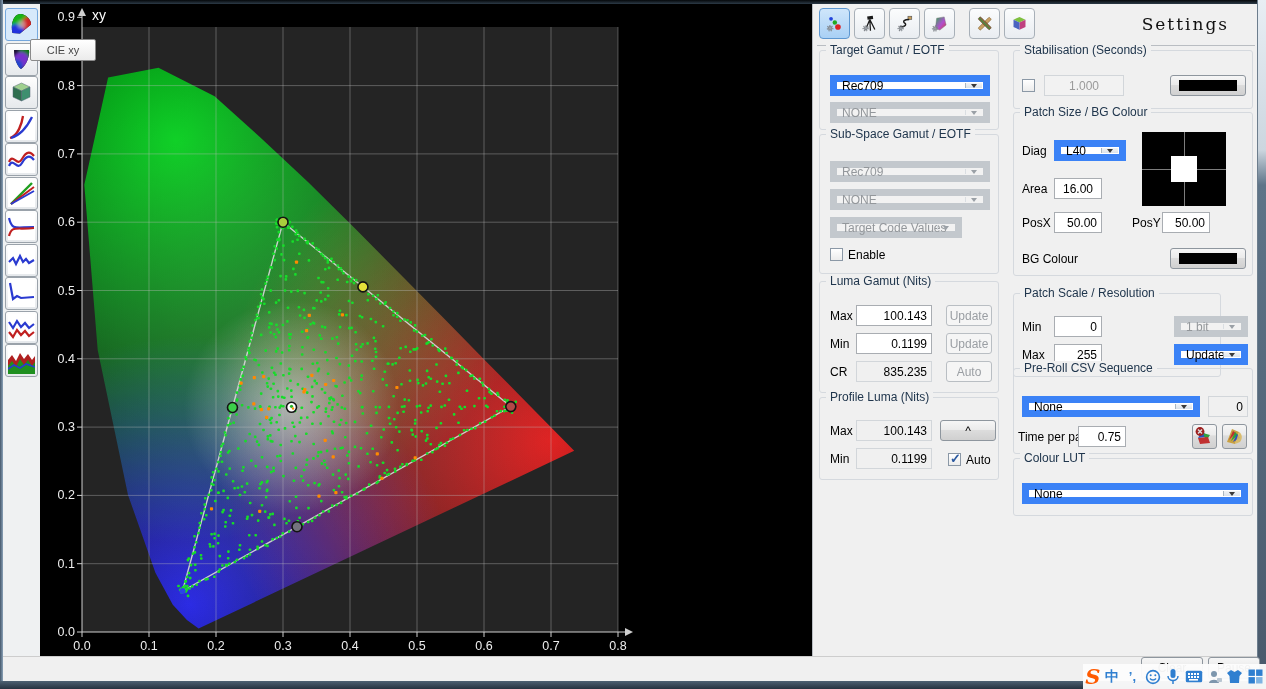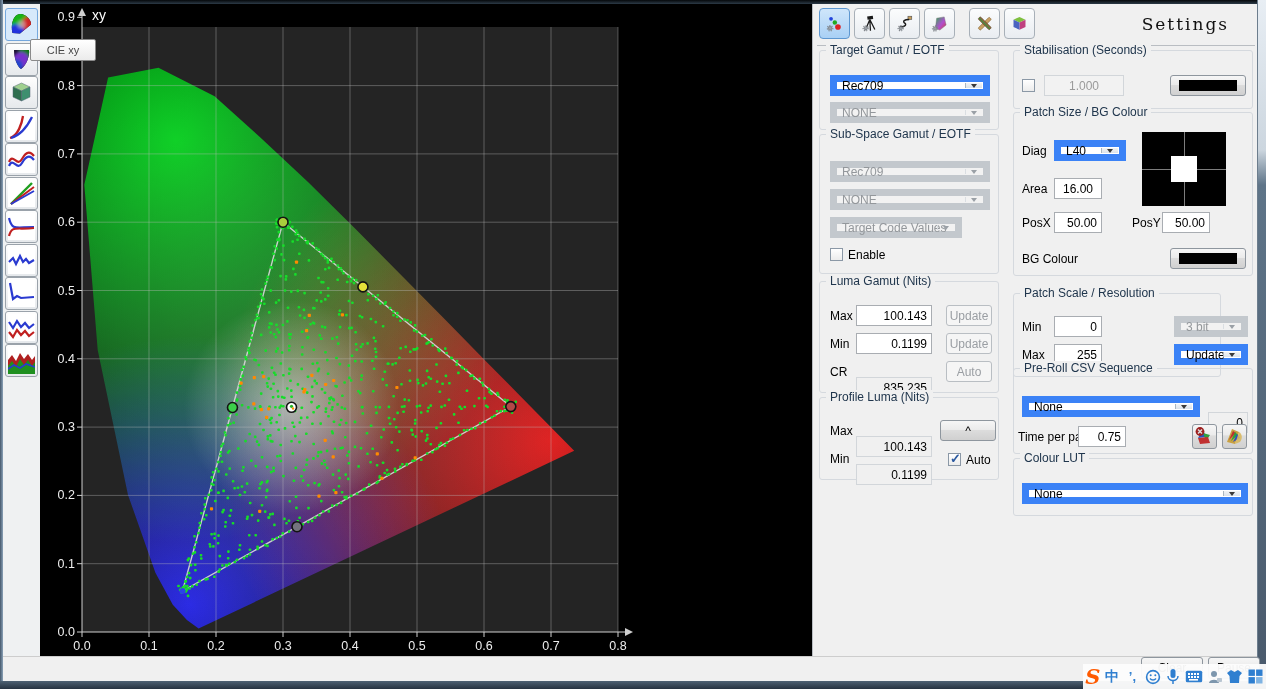--- a/index.html
+++ b/index.html
@@ -34,21 +34,21 @@
   .combo{position:absolute;box-sizing:border-box;height:21px;background:#fff;border:7px solid #3b82f6;display:flex;align-items:center;
          padding-left:5px;color:#000;cursor:pointer;}
   .combo .arr{position:absolute;right:1px;top:1px;bottom:1px;width:16px;background:linear-gradient(#f2f4f6,#dbe2e9);
               border-left:1px solid #aab6c0;display:flex;align-items:center;justify-content:center;}
   .tri{width:0;height:0;border:3.5px solid transparent;border-top:4.5px solid #3a3a3a;margin-top:4px;}
   .combo.dis{background:#f2f2f2;border-color:#c3c8cd;color:#93979b;cursor:default;}
   .combo.dis .arr{background:transparent;border-left-color:#dadee2;}
   .combo.dis .tri{border-top-color:#9aa0a6;}
   .num{position:absolute;box-sizing:border-box;height:21px;border:1px solid #a9adb2;background:#fff;text-align:right;
        padding:0 4px;font:12px "Liberation Sans",sans-serif;}
-  .num.ro{background:#f0f0f0;border-color:#d2d6da;margin-top:16px;}
+  .num.ro{background:#f0f0f0;border-color:#d2d6da;}
   .num.dis{background:#f2f2f2;border-color:#d2d6da;color:#9a9a9a;}
   .btn{position:absolute;box-sizing:border-box;border:1px solid #8e969e;border-radius:3px;color:#000;cursor:pointer;
        background:linear-gradient(#f6f6f6,#ebebeb 45%,#dddddd 46%,#d0d0d0);display:flex;align-items:center;justify-content:center;
        font:12px "Liberation Sans",sans-serif;}
   .btn.dis{border-color:#b9bec3;background:#f5f5f5;color:#9a9ea3;cursor:default;}
   .sw-ink{width:58px;height:11px;background:#000;}
   .cb{position:absolute;width:13px;height:13px;box-sizing:border-box;border:1px solid #8b98a6;background:linear-gradient(#fff,#ececec);cursor:pointer;}
   .cb.checked::after{content:"\2713";position:absolute;left:1px;top:-3px;font-size:13px;font-weight:bold;color:#2c5aa0;}
   #patch-preview{position:absolute;background:#000;}
   #patch-preview .hline{position:absolute;left:0;right:0;top:50%;height:1px;background:#7d7d7d;}
@@ -1239,21 +1239,21 @@
       <button class="btn" style="left:156px;top:135px;width:76px;height:21px">
           <span class="sw-ink"></span>
         </button>
     </div>
 
     <div class="grp" style="left:200px;top:289px;width:208px;height:84px">
       <span class="grp-label">Patch Scale / Resolution</span>
       <span class="lbl" style="left:8px;top:26px">Min</span>
       <input class="num" style="left: 40px; top: 22px; width: 48px;" readonly="" value="0">
       <div class="combo dis" style="left:160px;top:22px;width:74px">
-        <span>3 bit</span>
+        <span>1 bit</span>
         <span class="arr">
             <span class="tri"></span>
           </span>
       </div>
       <span class="lbl" style="left:8px;top:54px">Max</span>
       <input class="num" style="left: 40px; top: 50px; width: 48px;" readonly="" value="255">
       <div class="combo" style="left:160px;top:50px;width:74px">
         <span>Update</span>
         <span class="arr">
             <span class="tri"></span>

